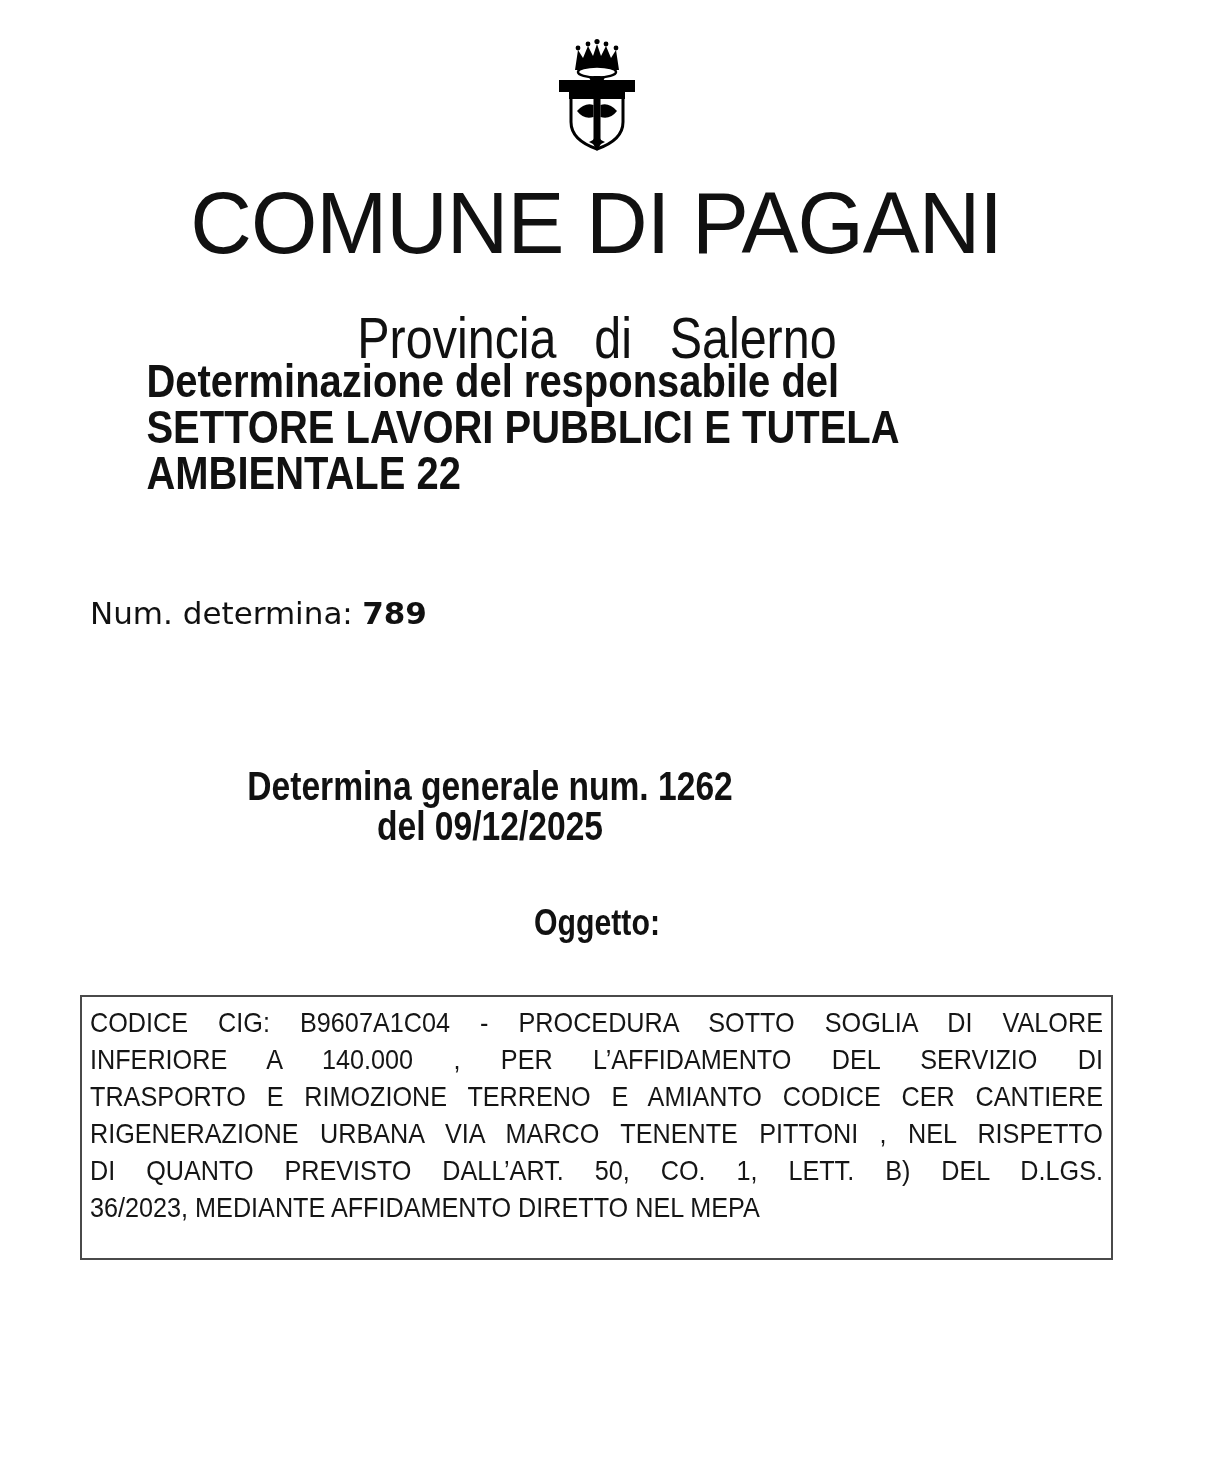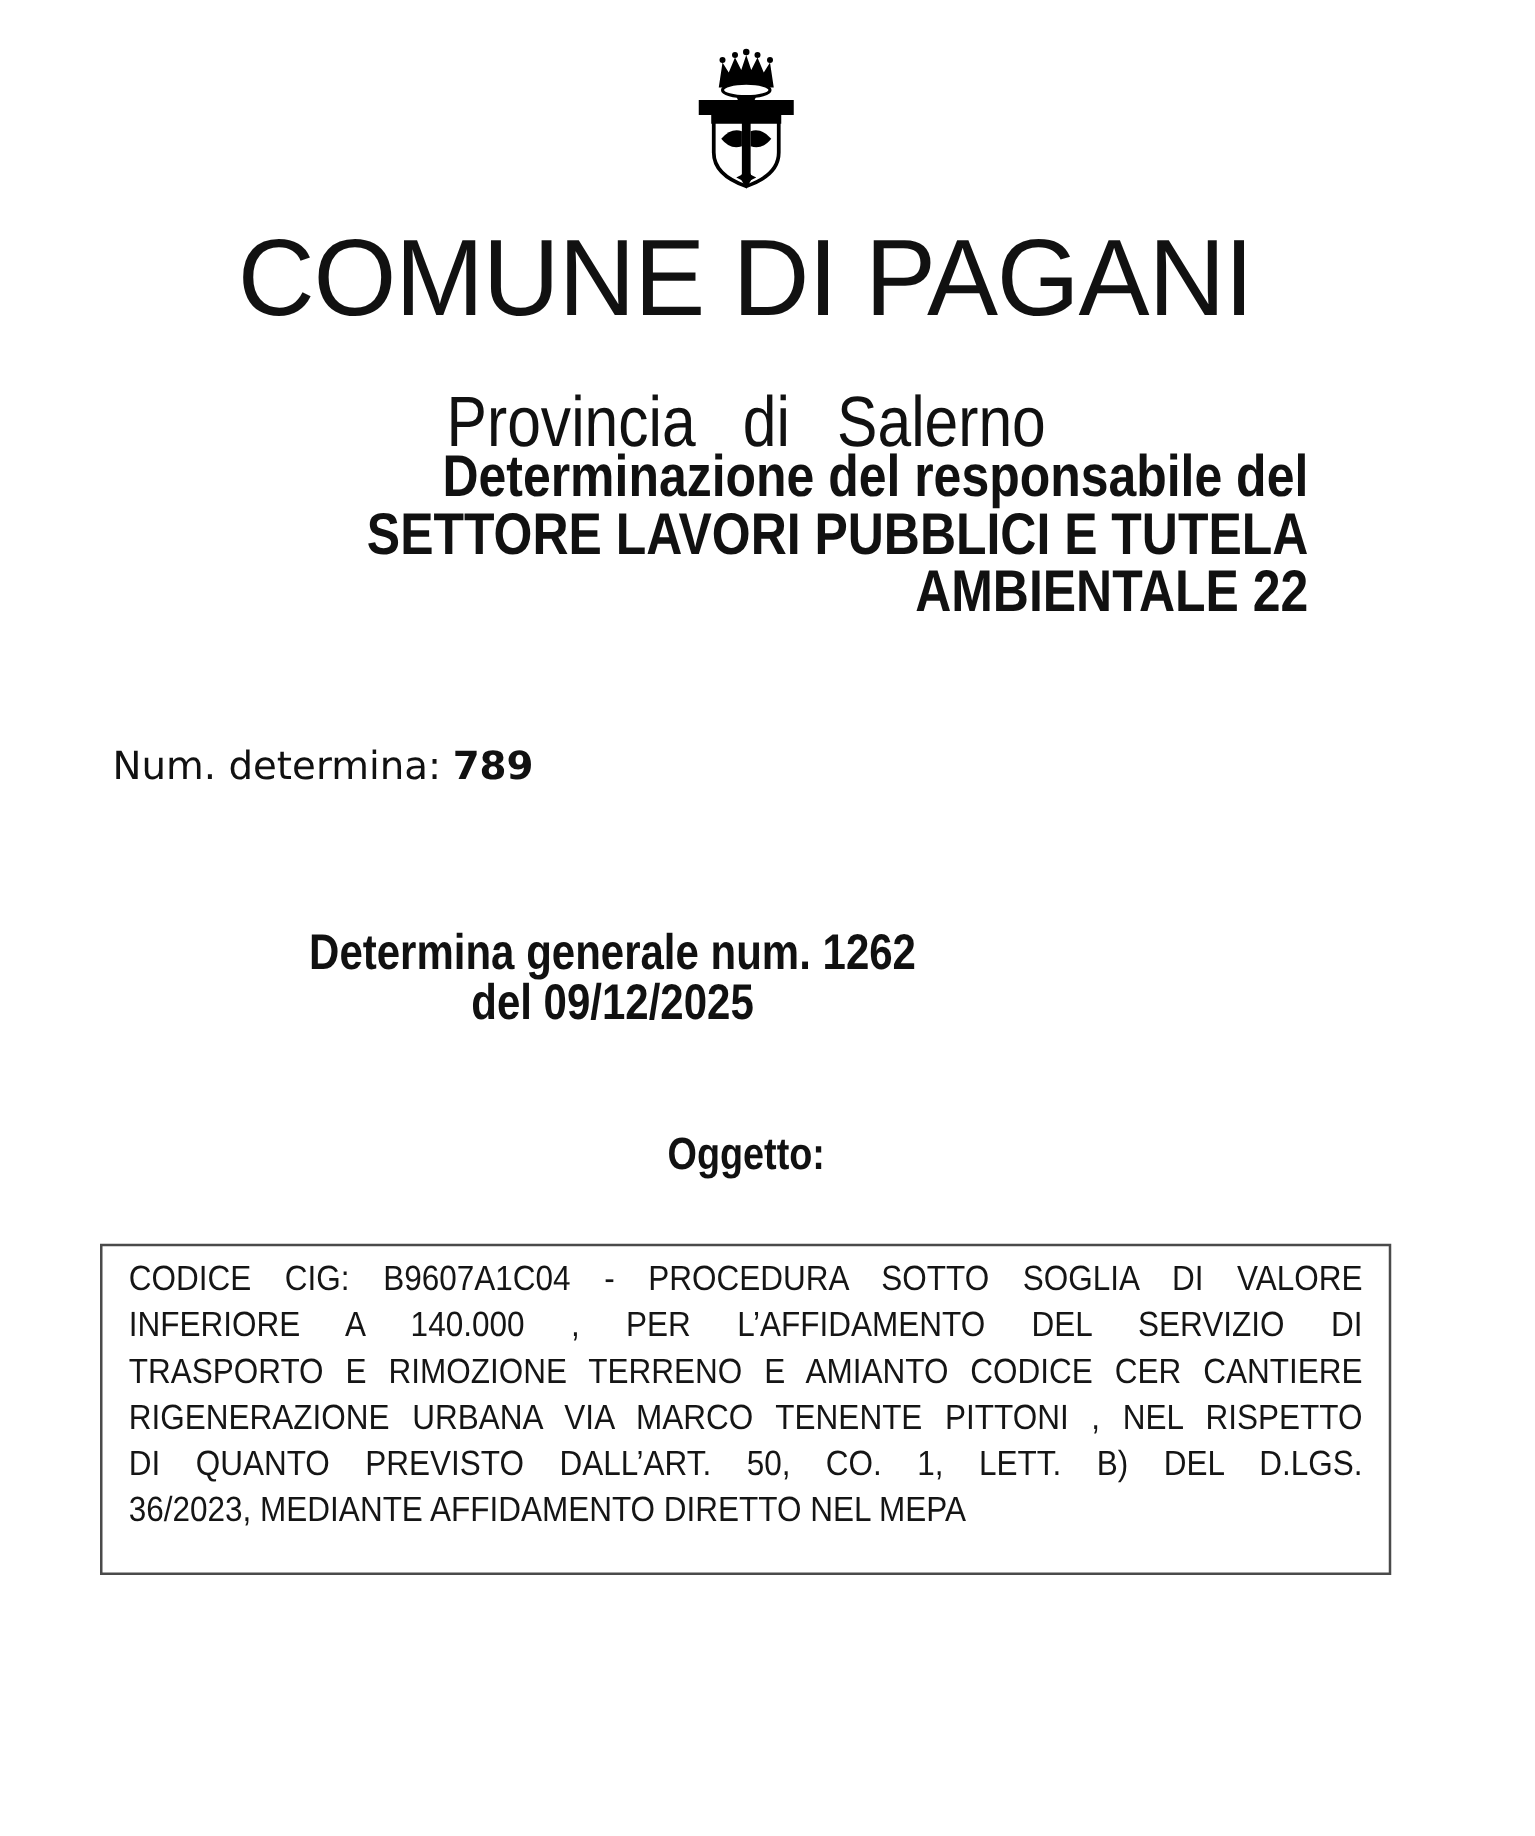--- a/index.html
+++ b/index.html
@@ -20,21 +20,21 @@
     font-size: 87px; line-height: 1; font-weight: 400;
     white-space: nowrap; letter-spacing: -1px;
   }
   .prov {
     top: 267px; text-align: center;
     font-size: 57px; line-height: 1.1; font-weight: 400; white-space: nowrap; margin-top: 40px;
   }
   .prov .condwrap { word-spacing: 0.5em; }
 
   .hdg {
-    top: 358px; text-align: right;
+    top: 358px; text-align: left;
     font-size: 47px; line-height: 46px; font-weight: 700; white-space: nowrap;
   }
   .hline { display: block; }
 
   .condwrap { display: inline-block; }
   .c98 { transform: scaleX(0.98); transform-origin: 50% 50%; }
   .c85 { transform: scaleX(0.85); transform-origin: 50% 50%; }
   .c84 { transform: scaleX(0.84); transform-origin: 50% 50%; }
   .c87l { transform: scaleX(0.87); transform-origin: 0 50%; }
 
@@ -44,33 +44,33 @@
     font-size: 31px; line-height: 1.2; white-space: nowrap;
   }
   .numdet .num-value { font-weight: 700; margin-left: 0.3em; }
 
   .proposta {
     top: 632px; left: 10px; right: auto;
     font-size: 26px; line-height: 1.2; white-space: pre; 
   }
 
   .detgen {
-    top: 742px; left: 80px; right: auto; width: 660px; text-align: center;
+    top: 766px; left: 80px; right: auto; width: 660px; text-align: center;
     font-size: 40px; line-height: 40px; font-weight: 700; white-space: nowrap;
   }
 
   .oggetto {
     top: 903px; text-align: center;
     font-size: 36px; line-height: 1.1; font-weight: 700; white-space: nowrap;
   }
 
   .obox {
     top: 995px; left: 0; width: 1033px; height: 265px;
     border: 2px solid #4a4a4a; box-sizing: border-box;
-    padding: 7px 21px; overflow: hidden;
+    padding: 7px 8px; overflow: hidden;
   }
   .oboxinner {
     width: 111.11%; transform: scaleX(0.9); transform-origin: 0 0;
     font-size: 28px; line-height: 37px; color: #151515;
   }
   .jline { text-align: justify; text-align-last: justify; }
   .jline-last { text-align: left; }
 </style>
 </head>
 <body>

